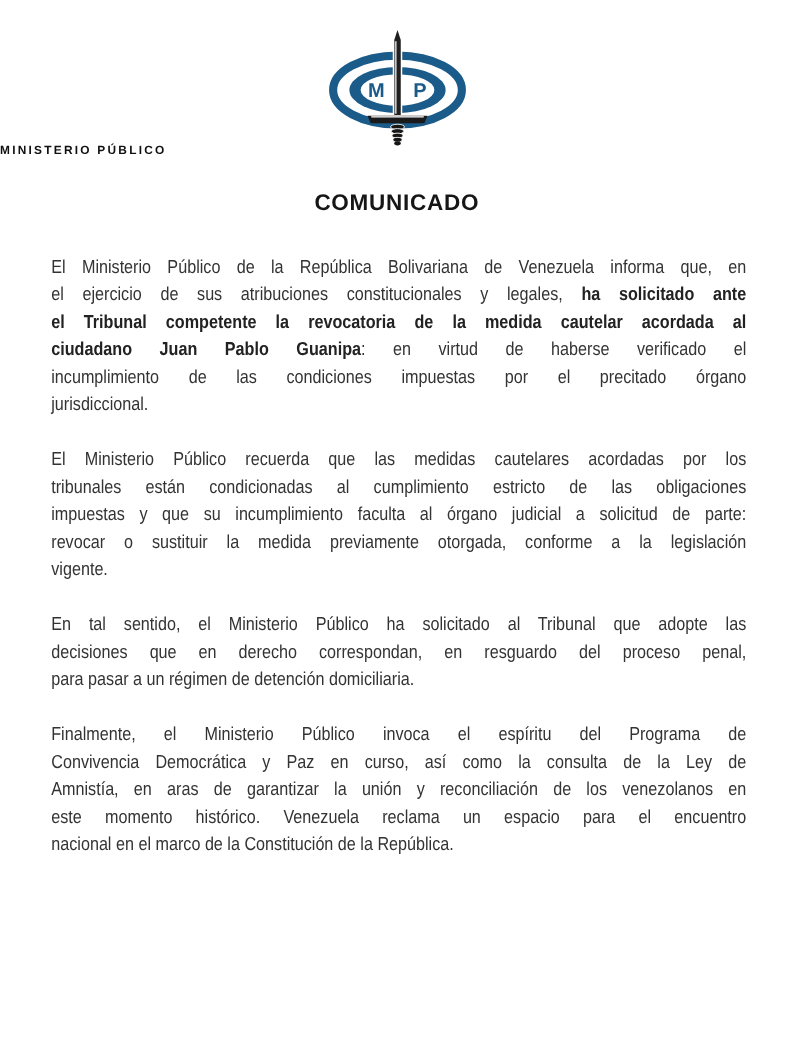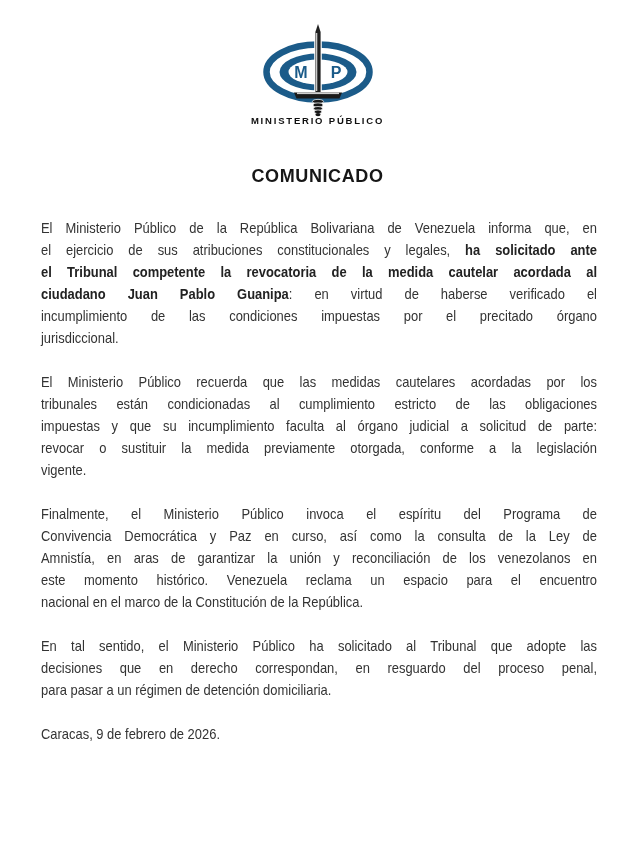--- a/index.html
+++ b/index.html
@@ -9,26 +9,26 @@
     -webkit-font-smoothing:antialiased;
   }
   .page { padding-top:22px; }
 
   
   .logo-block { text-align:center; }
   .logo-block svg { display:block; margin:0 auto; }
   .logo-name {
     margin-top:-3px;
     font-weight:bold; font-size:9.5px; letter-spacing:1.8px;
-    color:#101010; text-align:center;
+    color:#101010; text-align:left;
   }
 
   
   .title {
-    margin:40px 0 0; text-align:center;
+    margin:26px 0 0; text-align:center;
     font-size:18px; font-weight:bold; letter-spacing:0.6px; color:#161616;
   }
 
   
   .content {
     margin:30px 22px 0 41px; width:556px;
     font-size:15px; line-height:22px; color:#333333;
   }
   .para { margin:0 0 22px 0; }
   
@@ -94,30 +94,27 @@
         <div class="pline lastline"><span>jurisdiccional.</span></div>
       </div>
       <div class="para">
         <div class="pline"><span>El Ministerio Público recuerda que las medidas cautelares acordadas por los</span></div>
         <div class="pline"><span>tribunales están condicionadas al cumplimiento estricto de las obligaciones</span></div>
         <div class="pline"><span>impuestas y que su incumplimiento faculta al órgano judicial a solicitud de parte:</span></div>
         <div class="pline"><span>revocar o sustituir la medida previamente otorgada, conforme a la legislación</span></div>
         <div class="pline lastline"><span>vigente.</span></div>
       </div>
       <div class="para">
+        <div class="pline"><span>En tal sentido, el Ministerio Público ha solicitado al Tribunal que adopte las</span></div>
+        <div class="pline"><span>decisiones que en derecho correspondan, en resguardo del proceso penal,</span></div>
+        <div class="pline lastline"><span>para pasar a un régimen de detención domiciliaria.</span></div>
+      </div>
+      <div class="para">
         <div class="pline"><span>Finalmente, el Ministerio Público invoca el espíritu del Programa de</span></div>
         <div class="pline"><span>Convivencia Democrática y Paz en curso, así como la consulta de la Ley de</span></div>
         <div class="pline"><span>Amnistía, en aras de garantizar la unión y reconciliación de los venezolanos en</span></div>
         <div class="pline"><span>este momento histórico. Venezuela reclama un espacio para el encuentro</span></div>
         <div class="pline lastline"><span>nacional en el marco de la Constitución de la República.</span></div>
       </div>
-      <div class="para">
-        <div class="pline"><span>En tal sentido, el Ministerio Público ha solicitado al Tribunal que adopte las</span></div>
-        <div class="pline"><span>decisiones que en derecho correspondan, en resguardo del proceso penal,</span></div>
-        <div class="pline lastline"><span>para pasar a un régimen de detención domiciliaria.</span></div>
-      </div>
     </div>
 
-  <div class="date-line">
-    <div class="date-inner">Caracas, 9 de febrero de 2026.</div>
-  </div>
 
 </div>
 
 </body></html>

